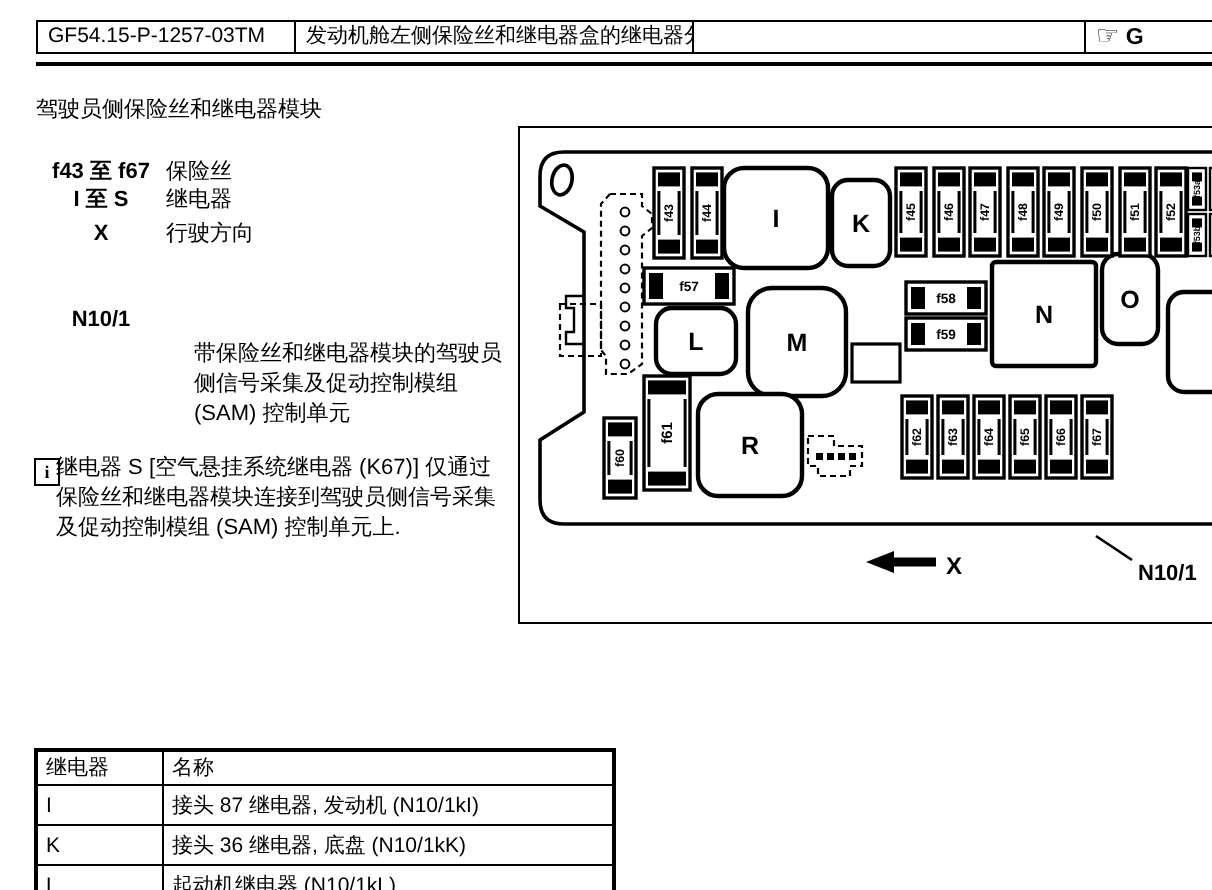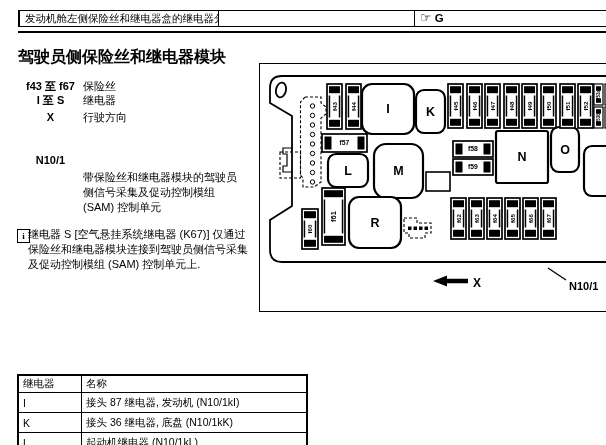--- a/index.html
+++ b/index.html
@@ -16,24 +16,24 @@
     font-size:10.5px;line-height:15px;
   }
   .header-bar .cell{box-sizing:border-box;padding:0 5px;overflow:hidden;white-space:nowrap;}
   .header-bar .c1{width:128px;}
   .header-bar .c2{width:199px;border-left:1px solid #000;}
   .header-bar .c3{width:196px;border-left:1px solid #000;}
   .header-bar .c4{flex:1;border-left:1px solid #000;font-weight:bold;font-size:11.5px;line-height:14px;}
   .hand{font-size:13px;font-weight:normal;}
   .rule{left:18px;top:31px;width:588px;height:2px;background:#000;}
   
-  .section-title{left:18px;top:47px;font-size:16px;font-weight:bold;}
+  .section-title{left:18px;top:47px;font-size:11px;font-weight:normal;}
   .legend-row{left:18px;font-size:11px;line-height:13px;white-space:nowrap;}
   .legend-row .term{display:inline-block;width:65px;font-weight:bold;text-align:center;}
-  .desc-block{left:83px;top:170px;width:162px;font-size:11px;line-height:15px;}
+  .desc-block{left:97px;top:170px;width:162px;font-size:11px;line-height:15px;}
   .note-icon{left:17px;top:229px;width:11px;height:12px;border:1px solid #000;
     font-size:9px;font-weight:bold;text-align:center;line-height:12px;font-family:"Liberation Serif","DejaVu Serif",serif;}
   .note-text{left:28px;top:227px;width:222px;font-size:11px;line-height:15px;}
   
   .figure-frame{left:259px;top:63px;width:355px;height:249px;border:1.2px solid #000;box-sizing:border-box;}
   svg{position:absolute;left:260px;top:64px;}
   
   .relay-table{left:17px;top:374px;border-collapse:collapse;table-layout:fixed;width:291px;}
   .relay-table th,.relay-table td{
     border:1px solid #000;font-weight:normal;text-align:left;
@@ -41,20 +41,21 @@
   }
   .relay-table{border:2px solid #000;}
   .relay-table th{height:16px;}
   .relay-table td{height:19px;}
   .relay-table .col-key{width:58px;}
 </style>
 </head>
 <body>
 
 <div class="abs header-bar">
+  <div class="cell c1">GF54.15-P-1257-03TM</div>
   <div class="cell c2">发动机舱左侧保险丝和继电器盒的继电器分配</div>
   <div class="cell c3"></div>
   <div class="cell c4"><span class="hand">☞</span> <span>G</span></div>
 </div>
 <div class="abs rule"></div>
 
 <div class="abs section-title">驾驶员侧保险丝和继电器模块</div>
 
 <div class="abs legend-row" style="top:80px">
   <span class="term">f43 至 f67</span><span class="desc">保险丝</span>

